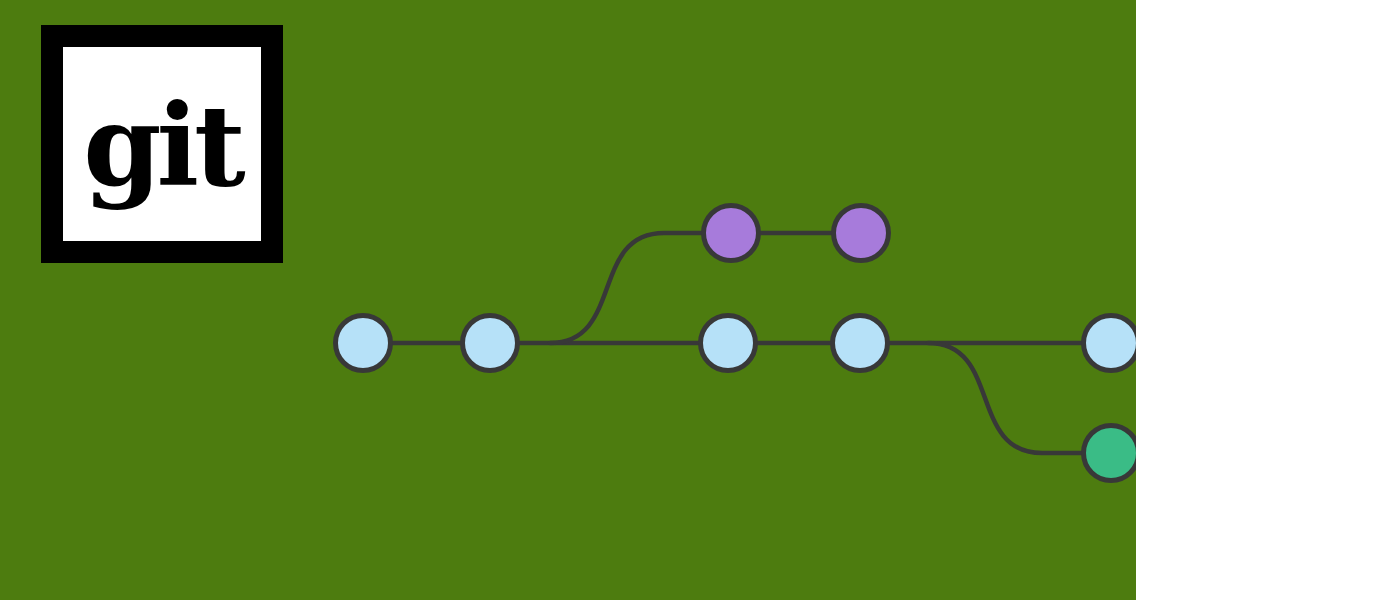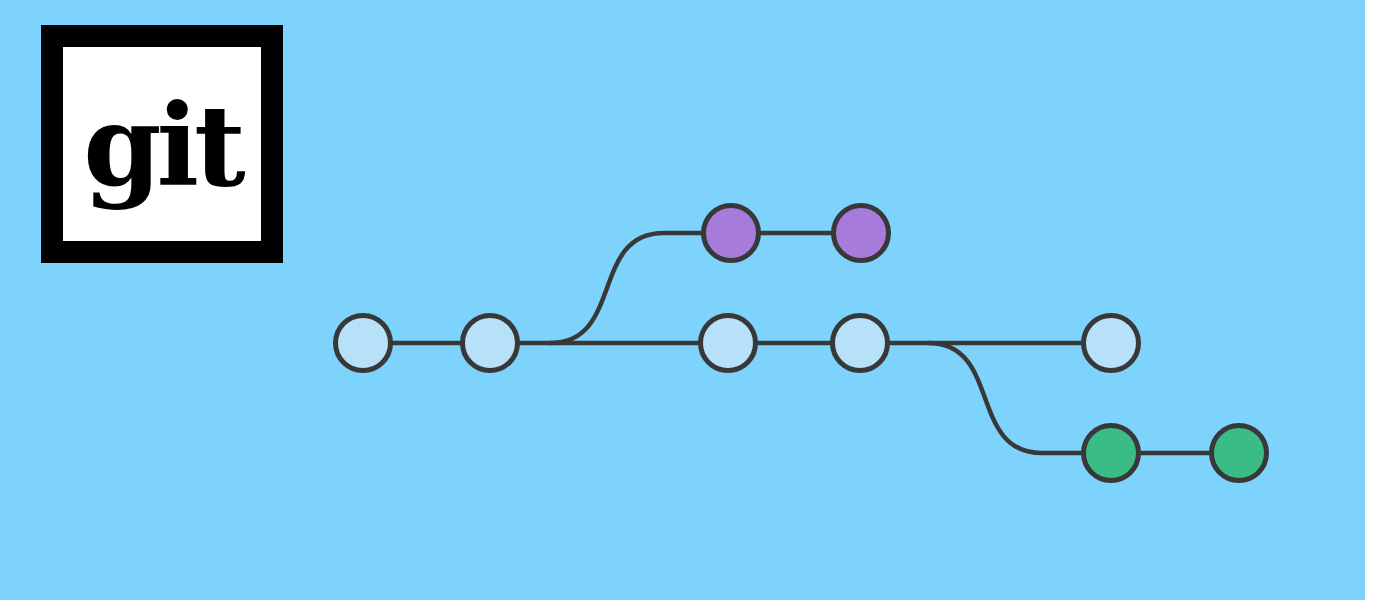--- a/index.html
+++ b/index.html
@@ -3,23 +3,23 @@
 <meta charset="utf-8">
 <style>
   html, body {
     margin: 0;
     padding: 0;
     background: #ffffff;
     font-family: "Liberation Sans", sans-serif;
   }
   .stage {
     position: relative;
-    width: 1365px;
+    width: 1136px;
     height: 600px;
-    background: #7dd3fc;
+    background: #4d7c0f;
     overflow: hidden;
   }
   .git-logo {
     position: absolute;
     left: 41px;
     top: 25px;
     width: 198px;   
     height: 194px;  
     border: 22px solid #000000;
     background: #ffffff;

